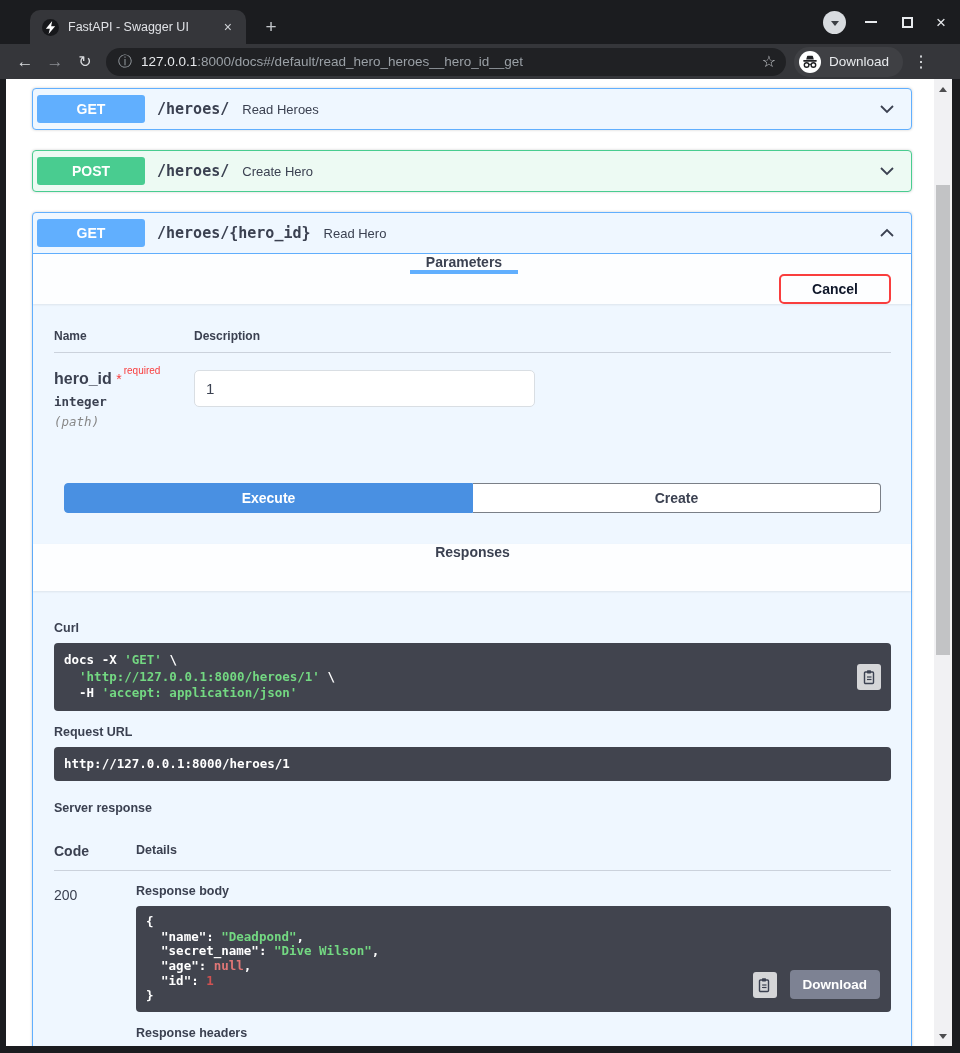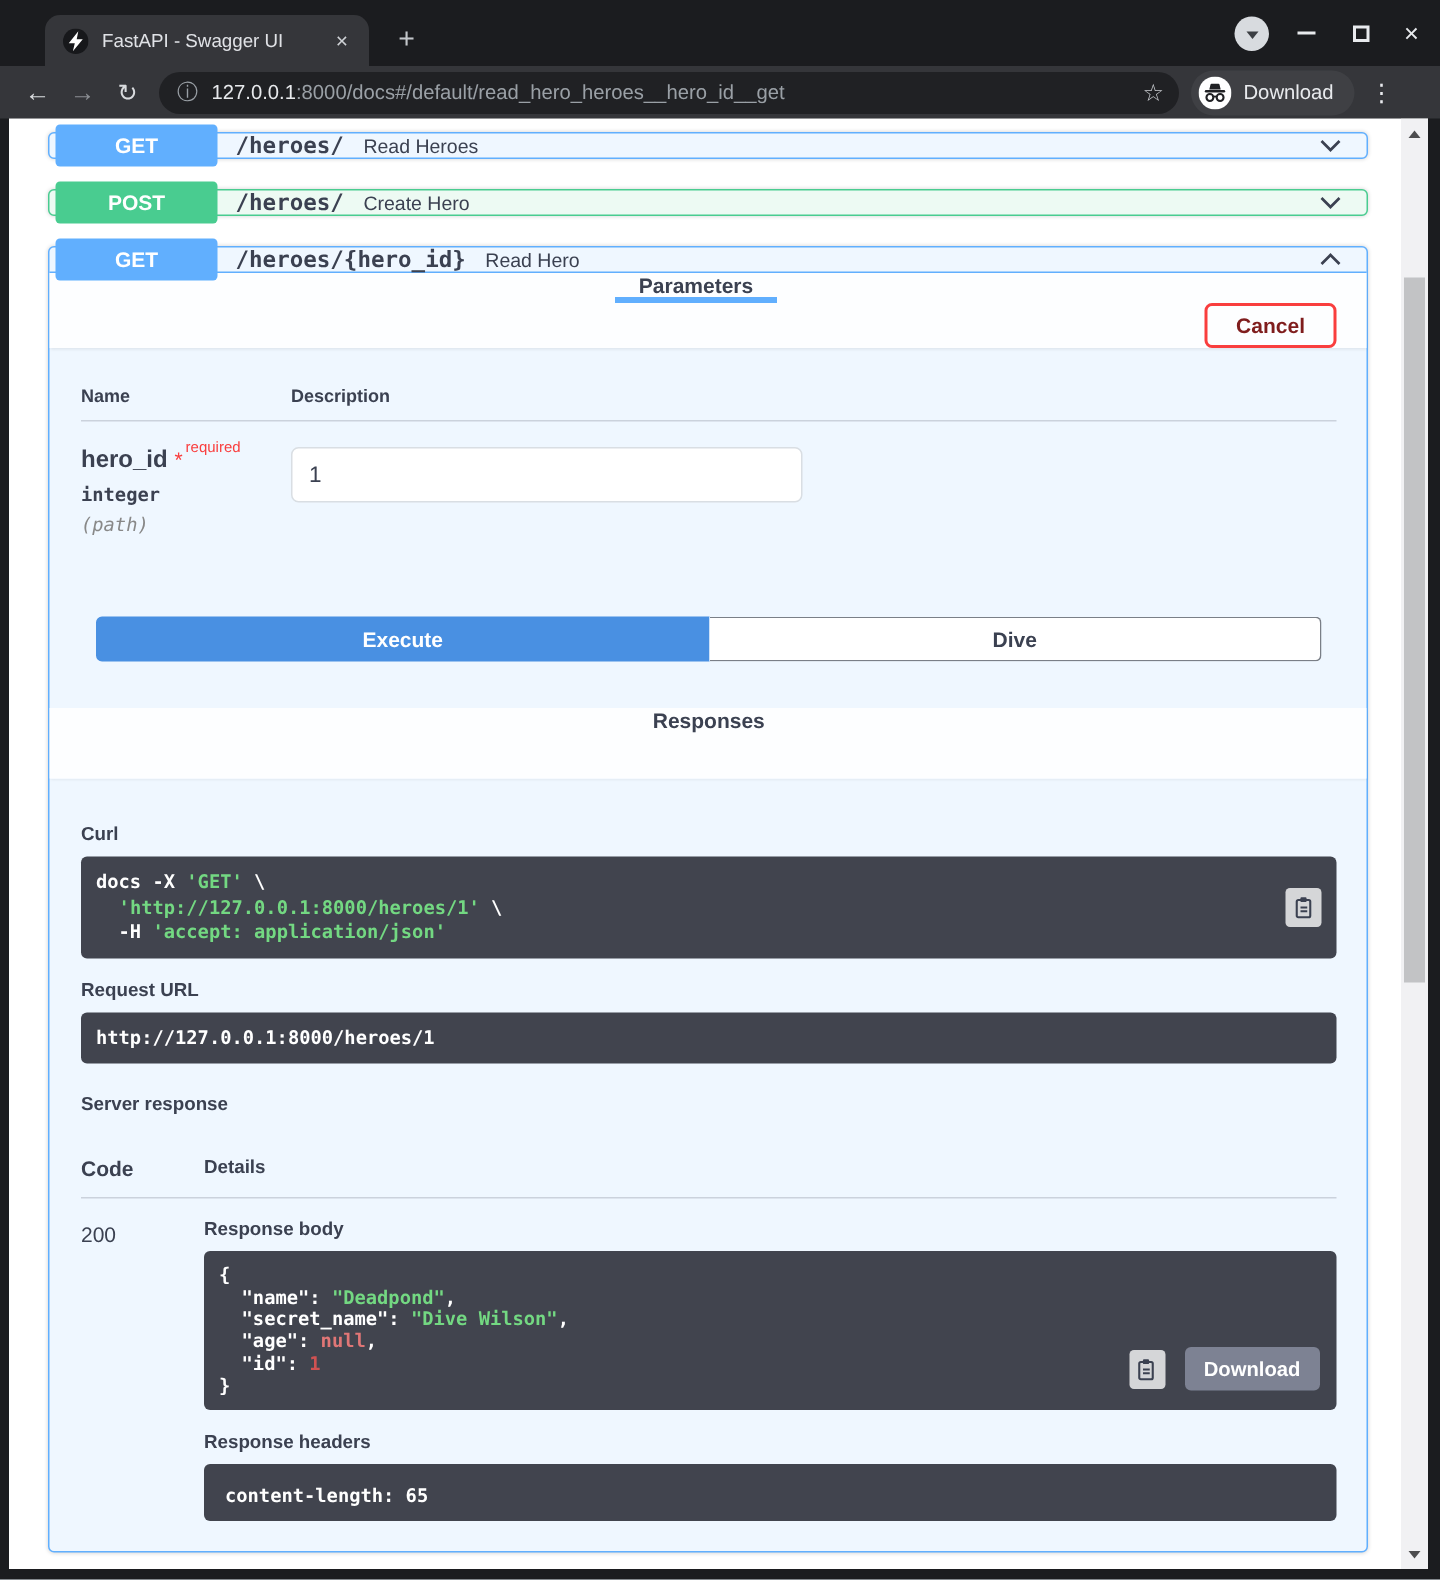--- a/index.html
+++ b/index.html
@@ -41,37 +41,37 @@
   .incog-label { color:#e8eaed; font-size:13.5px; margin-left:8px; }
   .menu-dots { color:#e8eaed; font-size:16px; margin-left:10px; margin-right:4px; }
 
   
   .page { position:absolute; top:79px; left:6px; width:946px; height:967px; background:#ffffff; overflow:hidden; }
   .content { padding:9px 0 0 26px; width:906px; }
 
   .opblock { border:1px solid; border-radius:4px; margin-bottom:20px; box-shadow:0 0 3px rgba(0,0,0,.19); }
   .opblock.get  { border-color:#61affe; background:#eff7ff; }
   .opblock.post { border-color:#49cc90; background:#edfaf3; }
-  .opblock-header { display:flex; align-items:center; height:16px; padding:0 14px 0 4px; cursor:pointer; }
+  .opblock-header { display:flex; align-items:center; height:40px; padding:0 14px 0 4px; cursor:pointer; }
   .method { width:108px; text-align:center; padding:6px 0; border-radius:3px; color:#fff;
             font-weight:bold; font-size:14px; }
   .opblock.get  .method { background:#61affe; }
   .opblock.post .method { background:#49cc90; }
   .path { font-family:"DejaVu Sans Mono", monospace; font-weight:bold; font-size:15px; color:#3b4151; margin-left:12px; }
   .summary { font-size:13px; color:#3b4151; margin-left:13px; }
   .chev { margin-left:auto; display:flex; }
 
   .opblock-body { border-top:1px solid #61affe; }
   .section-header { background:rgba(255,255,255,.85); box-shadow:0 1px 2px rgba(0,0,0,.08);
                     display:flex; align-items:center;flex-direction:column; }
   .params-header { height:50px; padding:0 20px 0 4px; }
   .tab-item { height:50px; display:flex; align-items:center; padding:0 16px; border-bottom:4px solid #61affe; }
   .tab-label { font-size:14px; font-weight:bold; color:#3b4151; }
-  .btn-cancel { margin-left:auto; border:2px solid #f93e3e; color:#7f1d1d; background:transparent;
-                font-weight:bold; font-size:14px; border-radius:5px; padding:5px 19px; cursor:pointer;
+  .btn-cancel { margin-left:auto; border:2px solid #f93e3e; color:#0f172a; background:transparent;
+                font-weight:bold; font-size:14px; border-radius:5px; padding:5px 31px; cursor:pointer;
                 font-family:"Liberation Sans", sans-serif; }
 
   .param-table { padding:25px 20px 0 21px; }
   .thead { display:flex; border-bottom:1px solid rgba(59,65,81,.2); padding-bottom:9px; }
   .th { font-size:12px; font-weight:bold; color:#3b4151; }
   .col1 { width:140px; }
   .prow { display:flex; padding-top:17px; height:130px; }
   .p-name { font-size:16px; font-weight:bold; color:#3b4151; }
   .p-star { color:#f93e3e; font-size:14px; }
   .p-req  { color:#f93e3e; font-size:10px; vertical-align:top; position:relative; top:-5px; margin-left:2px; }
@@ -239,21 +239,21 @@
               <div class="p-loc">(path)</div>
             </div>
             <div>
               <input class="param-input" value="1" style="">
             </div>
           </div>
         </div>
 
         <div class="execute-row">
           <button class="btn-execute">Execute</button>
-          <button class="btn-clear">Dive</button>
+          <button class="btn-clear">Create</button>
         </div>
 
         <div class="section-header responses-header">
           <span class="responses-title">Responses</span>
         </div>
 
         <div class="responses-inner">
 
           <div class="mini-label">Curl</div>
           <div class="codeblock">

